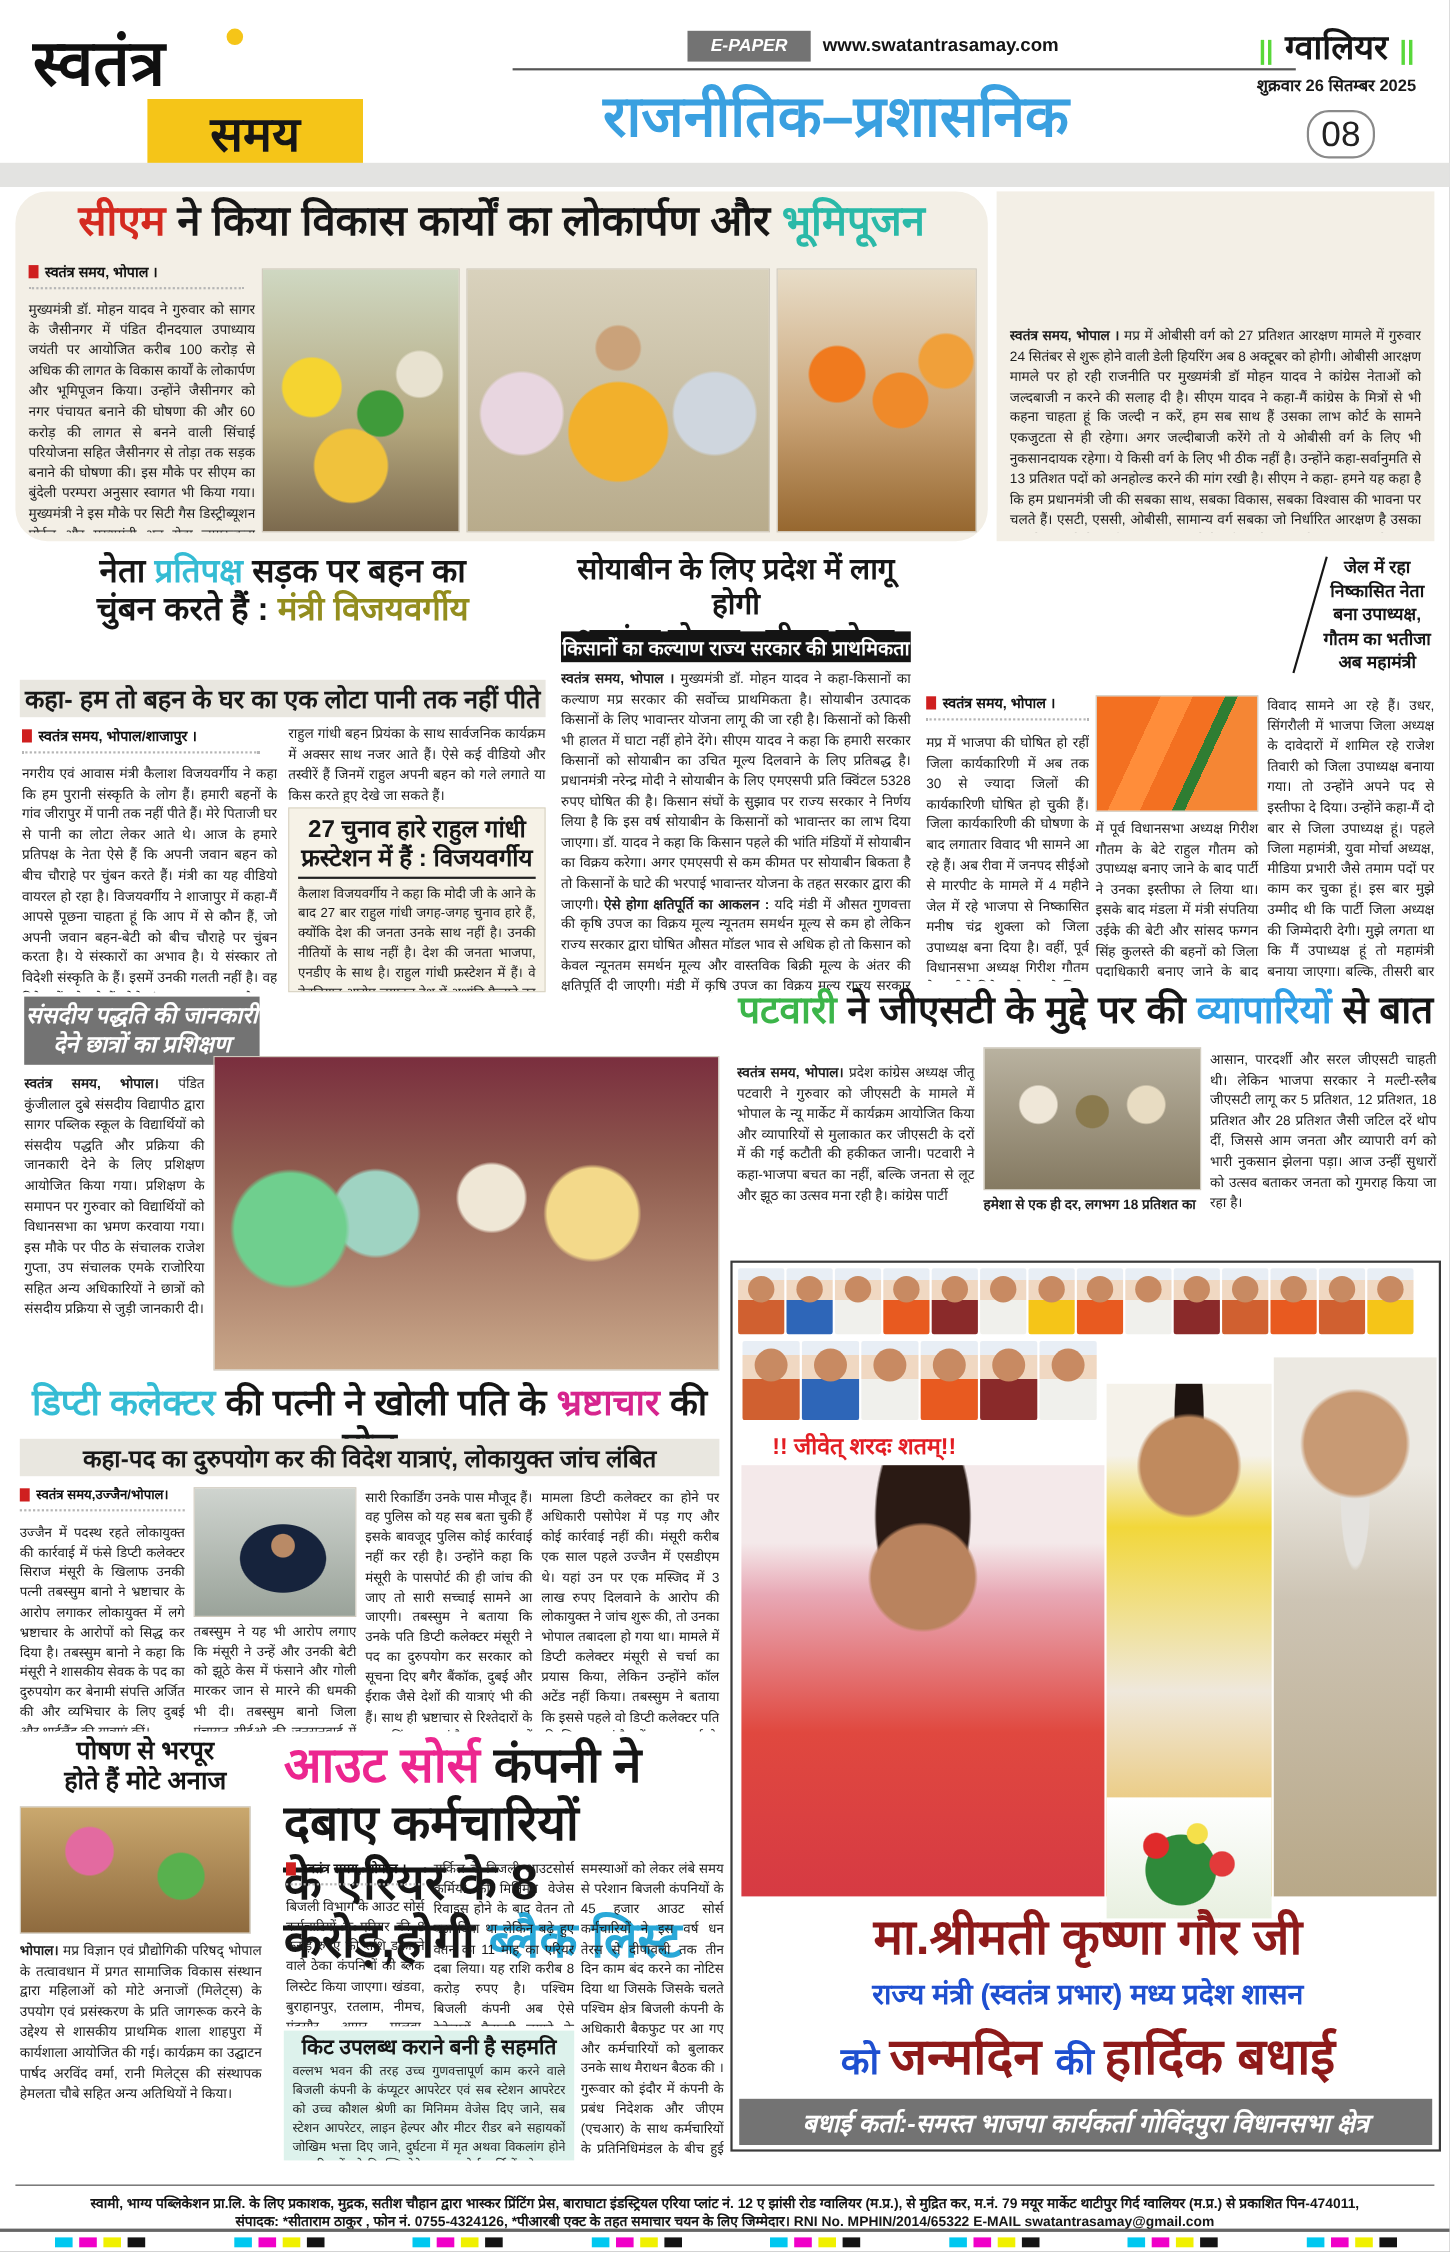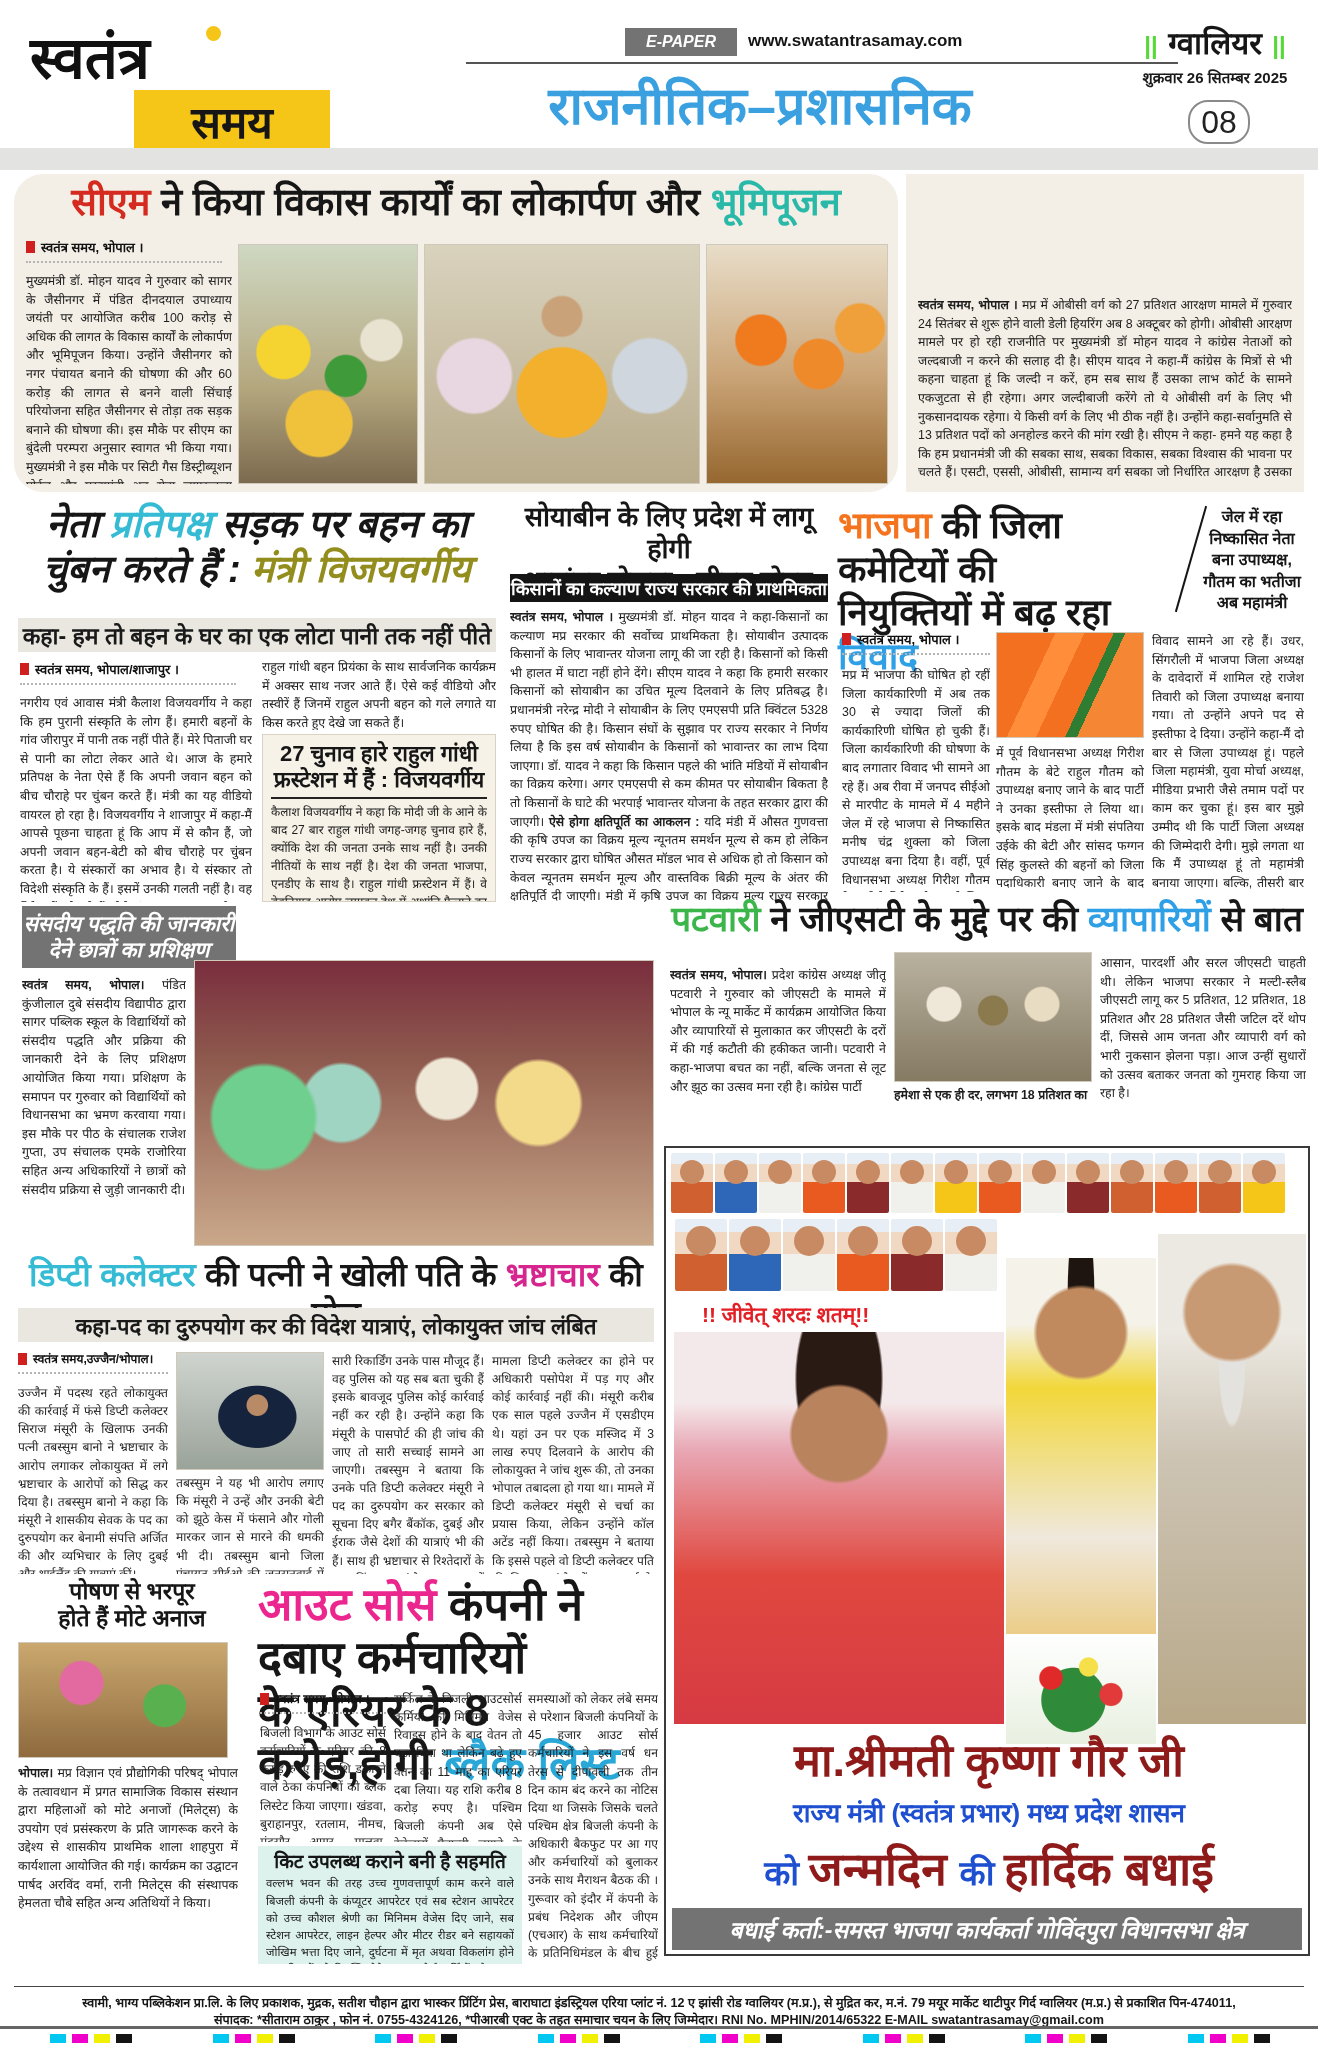--- a/index.html
+++ b/index.html
@@ -155,21 +155,21 @@
     <div class="abs ph ph-orange" style="left:692px;top:70px;width:182px;height:240px;"></div>
   </div>
 
   <div class="abs art-bg" style="left:906px;top:174px;width:398px;height:318px;">
     <div class="abs bodytxt" style="left:12px;top:122px;width:374px;height:188px;">
       <span class="lead">स्वतंत्र समय, भोपाल ।</span> <span>मप्र में ओबीसी वर्ग को 27 प्रतिशत आरक्षण मामले में गुरुवार 24 सितंबर से शुरू होने वाली डेली हियरिंग अब 8 अक्टूबर को होगी। ओबीसी आरक्षण मामले पर हो रही राजनीति पर मुख्यमंत्री डॉ मोहन यादव ने कांग्रेस नेताओं को जल्दबाजी न करने की सलाह दी है। सीएम यादव ने कहा-मैं कांग्रेस के मित्रों से भी कहना चाहता हूं कि जल्दी न करें, हम सब साथ हैं उसका लाभ कोर्ट के सामने एकजुटता से ही रहेगा। अगर जल्दीबाजी करेंगे तो ये ओबीसी वर्ग के लिए भी नुकसानदायक रहेगा। ये किसी वर्ग के लिए भी ठीक नहीं है। उन्होंने कहा-सर्वानुमति से 13 प्रतिशत पदों को अनहोल्ड करने की मांग रखी है। सीएम ने कहा- हमने यह कहा है कि हम प्रधानमंत्री जी की सबका साथ, सबका विकास, सबका विश्वास की भावना पर चलते हैं। एसटी, एससी, ओबीसी, सामान्य वर्ग सबका जो निर्धारित आरक्षण है उसका सबको लाभ मिले। उसी भाव पर चल रहे हैं। सीएम ने कहा चूंकि, 15 हजार से ज्यादा दस्तावेज फाइल हुए हैं तो उन्होंने कहा कि थोड़ा समय हमें दो। 8 तारीख को न्यायालय फिर इस मामले को सुनेगा। हमने कहा जब भी सुनें लेकिन, हमारे सभी पक्षों का ध्यान रखें।</span>
     </div>
   </div>
 
   <div class="abs" style="left:14px;top:502px;width:486px;height:400px;">
-    <div class="abs center hl" style="left:0;top:0;width:486px;font-size:38px;font-style:italic;">
+    <div class="abs center hl" style="left:0;top:0;width:486px;font-size:30px;">
       <span>नेता </span><span class="c-cyan">प्रतिपक्ष</span><span> सड़क पर बहन का</span><br>
       <span>चुंबन करते हैं : </span><span class="c-olive">मंत्री विजयवर्गीय</span>
     </div>
     <div class="abs subbar" style="left:4px;top:116px;width:478px;height:34px;font-size:23px;">कहा- हम तो बहन के घर का एक लोटा पानी तक नहीं पीते</div>
     <div class="abs byline" style="left:6px;top:158px;width:216px;">
       <span class="bull"></span>
         <span>स्वतंत्र समय, भोपाल/शाजापुर ।</span>
     </div>
     <div class="abs bodytxt" style="left:6px;top:192px;width:232px;height:208px;">नगरीय एवं आवास मंत्री कैलाश विजयवर्गीय ने कहा कि हम पुरानी संस्कृति के लोग हैं। हमारी बहनों के गांव जीरापुर में पानी तक नहीं पीते हैं। मेरे पिताजी घर से पानी का लोटा लेकर आते थे। आज के हमारे प्रतिपक्ष के नेता ऐसे हैं कि अपनी जवान बहन को बीच चौराहे पर चुंबन करते हैं। मंत्री का यह वीडियो वायरल हो रहा है। विजयवर्गीय ने शाजापुर में कहा-मैं आपसे पूछना चाहता हूं कि आप में से कौन हैं, जो अपनी जवान बहन-बेटी को बीच चौराहे पर चुंबन करता है। ये संस्कारों का अभाव है। ये संस्कार तो विदेशी संस्कृति के हैं। इसमें उनकी गलती नहीं है। वह विदेश में पढ़े-बढ़े हैं। ऐसे संस्कार का अनुभव है। वह प्रधानमंत्री को भी तू तड़ाक करके बात करते हैं। दरअसल, नेता प्रतिपक्ष</div>
     <div class="abs bodytxt" style="left:248px;top:156px;width:234px;height:72px;">राहुल गांधी बहन प्रियंका के साथ सार्वजनिक कार्यक्रम में अक्सर साथ नजर आते हैं। ऐसे कई वीडियो और तस्वीरें हैं जिनमें राहुल अपनी बहन को गले लगाते या किस करते हुए देखे जा सकते हैं।</div>
@@ -184,24 +184,20 @@
       <span>सोयाबीन के लिए प्रदेश में लागू होगी</span><br><span>भावांतर योजना : सीएम मोहन</span>
     </div>
     <div class="abs blackbar" style="left:2px;top:72px;width:318px;height:28px;font-size:18px;">किसानों का कल्याण राज्य सरकार की प्राथमिकता</div>
     <div class="abs bodytxt" style="left:2px;top:106px;width:318px;height:294px;">
       <span class="lead">स्वतंत्र समय, भोपाल ।</span> <span>मुख्यमंत्री डॉ. मोहन यादव ने कहा-किसानों का कल्याण मप्र सरकार की सर्वोच्च प्राथमिकता है। सोयाबीन उत्पादक किसानों के लिए भावान्तर योजना लागू की जा रही है। किसानों को किसी भी हालत में घाटा नहीं होने देंगे। सीएम यादव ने कहा कि हमारी सरकार किसानों को सोयाबीन का उचित मूल्य दिलवाने के लिए प्रतिबद्ध है। प्रधानमंत्री नरेन्द्र मोदी ने सोयाबीन के लिए एमएसपी प्रति क्विंटल 5328 रुपए घोषित की है। किसान संघों के सुझाव पर राज्य सरकार ने निर्णय लिया है कि इस वर्ष सोयाबीन के किसानों को भावान्तर का लाभ दिया जाएगा। डॉ. यादव ने कहा कि किसान पहले की भांति मंडियों में सोयाबीन का विक्रय करेगा। अगर एमएसपी से कम कीमत पर सोयाबीन बिकता है तो किसानों के घाटे की भरपाई भावान्तर योजना के तहत सरकार द्वारा की जाएगी।</span>
       <span class="lead">ऐसे होगा क्षतिपूर्ति का आकलन : </span><span>यदि मंडी में औसत गुणवत्ता की कृषि उपज का विक्रय मूल्य न्यूनतम समर्थन मूल्य से कम हो लेकिन राज्य सरकार द्वारा घोषित औसत मॉडल भाव से अधिक हो तो किसान को केवल न्यूनतम समर्थन मूल्य और वास्तविक बिक्री मूल्य के अंतर की क्षतिपूर्ति दी जाएगी। मंडी में कृषि उपज का विक्रय मूल्य राज्य सरकार द्वारा घोषित औसत मॉडल भाव से भी कम हो तो किसान को न्यूनतम समर्थन मूल्य और घोषित औसत मॉडल भाव के अंतर की क्षतिपूर्ति दी जाएगी।</span>
     </div>
   </div>
 
   <div class="abs" style="left:838px;top:502px;width:466px;height:392px;">
-    <div class="abs hl" style="left:0;top:2px;width:344px;font-size:37px;">
-      <span class="c-orange">भाजपा</span><span> की जिला कमेटियों की</span><br>
-      <span>नियुक्तियों में बढ़ रहा </span><span class="c-blue">विवाद</span>
-    </div>
     <div class="abs slant" style="left:352px;top:2px;"></div>
     <div class="abs center hl" style="left:362px;top:4px;width:104px;font-size:16px;line-height:1.35;">जेल में रहा निष्कासित नेता बना उपाध्यक्ष, गौतम का भतीजा अब महामंत्री</div>
     <div class="abs byline" style="left:4px;top:128px;width:148px;">
       <span class="bull"></span>
         <span>स्वतंत्र समय, भोपाल ।</span>
     </div>
     <div class="abs bodytxt" style="left:4px;top:164px;width:148px;height:226px;">मप्र में भाजपा की घोषित हो रहीं जिला कार्यकारिणी में अब तक 30 से ज्यादा जिलों की कार्यकारिणी घोषित हो चुकी हैं। जिला कार्यकारिणी की घोषणा के बाद लगातार विवाद भी सामने आ रहे हैं। अब रीवा में जनपद सीईओ से मारपीट के मामले में 4 महीने जेल में रहे भाजपा से निष्कासित मनीष चंद्र शुक्ला को जिला उपाध्यक्ष बना दिया है। वहीं, पूर्व विधानसभा अध्यक्ष गिरीश गौतम के भतीजे विवेक गौतम को जिला महामंत्री बनाया गया है। भाजपा में सबसे पहले घोषित हुए मऊगंज जिले की कार्यकारिणी</div>
     <div class="abs ph ph-flags" style="left:158px;top:130px;width:148px;height:106px;"></div>
     <div class="abs bodytxt" style="left:158px;top:242px;width:148px;height:148px;">में पूर्व विधानसभा अध्यक्ष गिरीश गौतम के बेटे राहुल गौतम को उपाध्यक्ष बनाए जाने के बाद पार्टी ने उनका इस्तीफा ले लिया था। इसके बाद मंडला में मंत्री संपतिया उईके की बेटी और सांसद फग्गन सिंह कुलस्ते की बहनों को जिला पदाधिकारी बनाए जाने के बाद इस्तीफे ले लिए गए थे। इन मामलों के सामने आने के बाद भी जिलों की कार्यकारिणी को लेकर लगातार</div>
     <div class="abs bodytxt" style="left:314px;top:130px;width:152px;height:260px;">विवाद सामने आ रहे हैं। उधर, सिंगरौली में भाजपा जिला अध्यक्ष के दावेदारों में शामिल रहे राजेश तिवारी को जिला उपाध्यक्ष बनाया गया। तो उन्होंने अपने पद से इस्तीफा दे दिया। उन्होंने कहा-मैं दो बार से जिला उपाध्यक्ष हूं। पहले जिला महामंत्री, युवा मोर्चा अध्यक्ष, मीडिया प्रभारी जैसे तमाम पदों पर काम कर चुका हूं। इस बार मुझे उम्मीद थी कि पार्टी जिला अध्यक्ष की जिम्मेदारी देगी। मुझे लगता था कि मैं उपाध्यक्ष हूं तो महामंत्री बनाया जाएगा। बल्कि, तीसरी बार मुझे फिर उपाध्यक्ष बना दिया। मेरी 55 साल की उम्र हो गई है। इसलिए मैंने सोचा कि किसी नए कार्यकर्ता को मौका मिलना चाहिए।</div>

